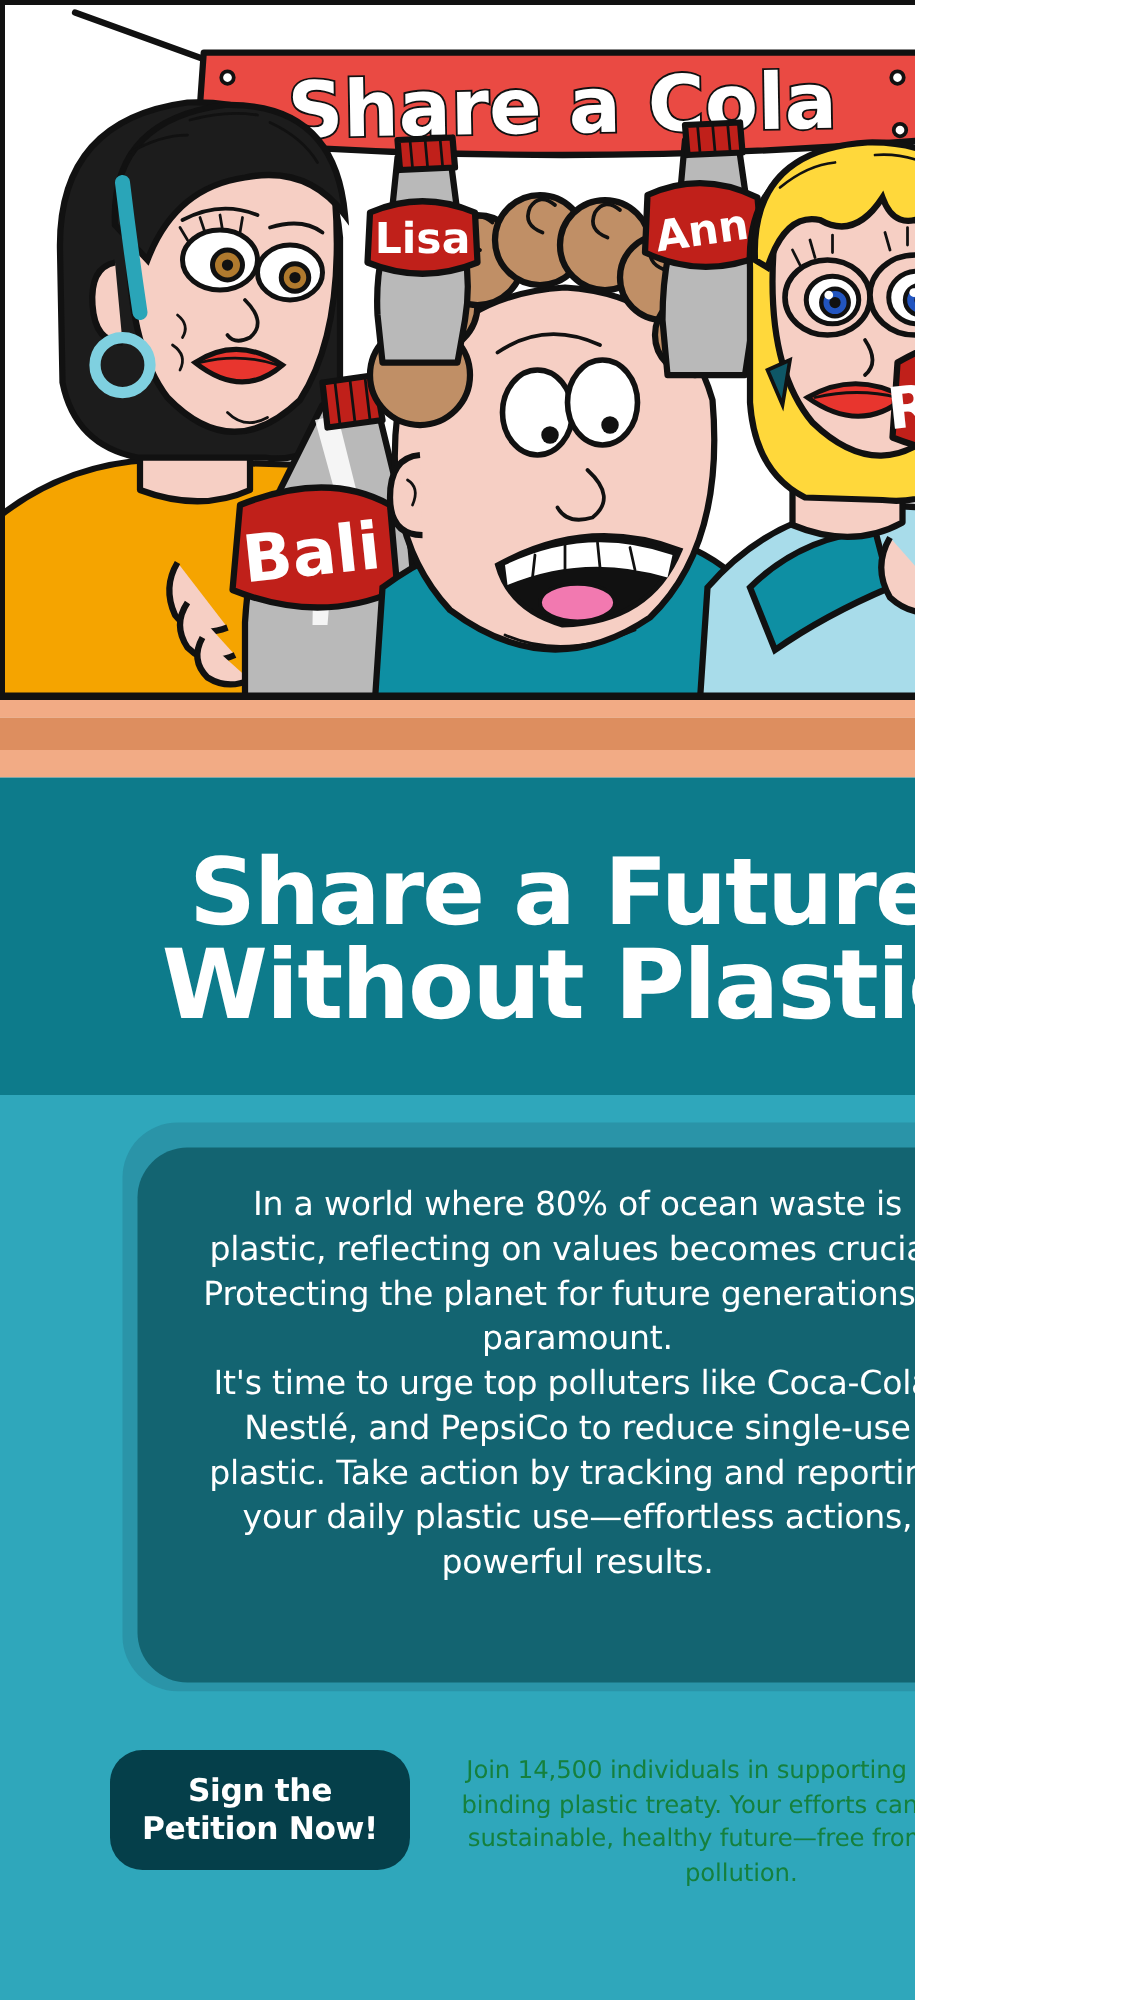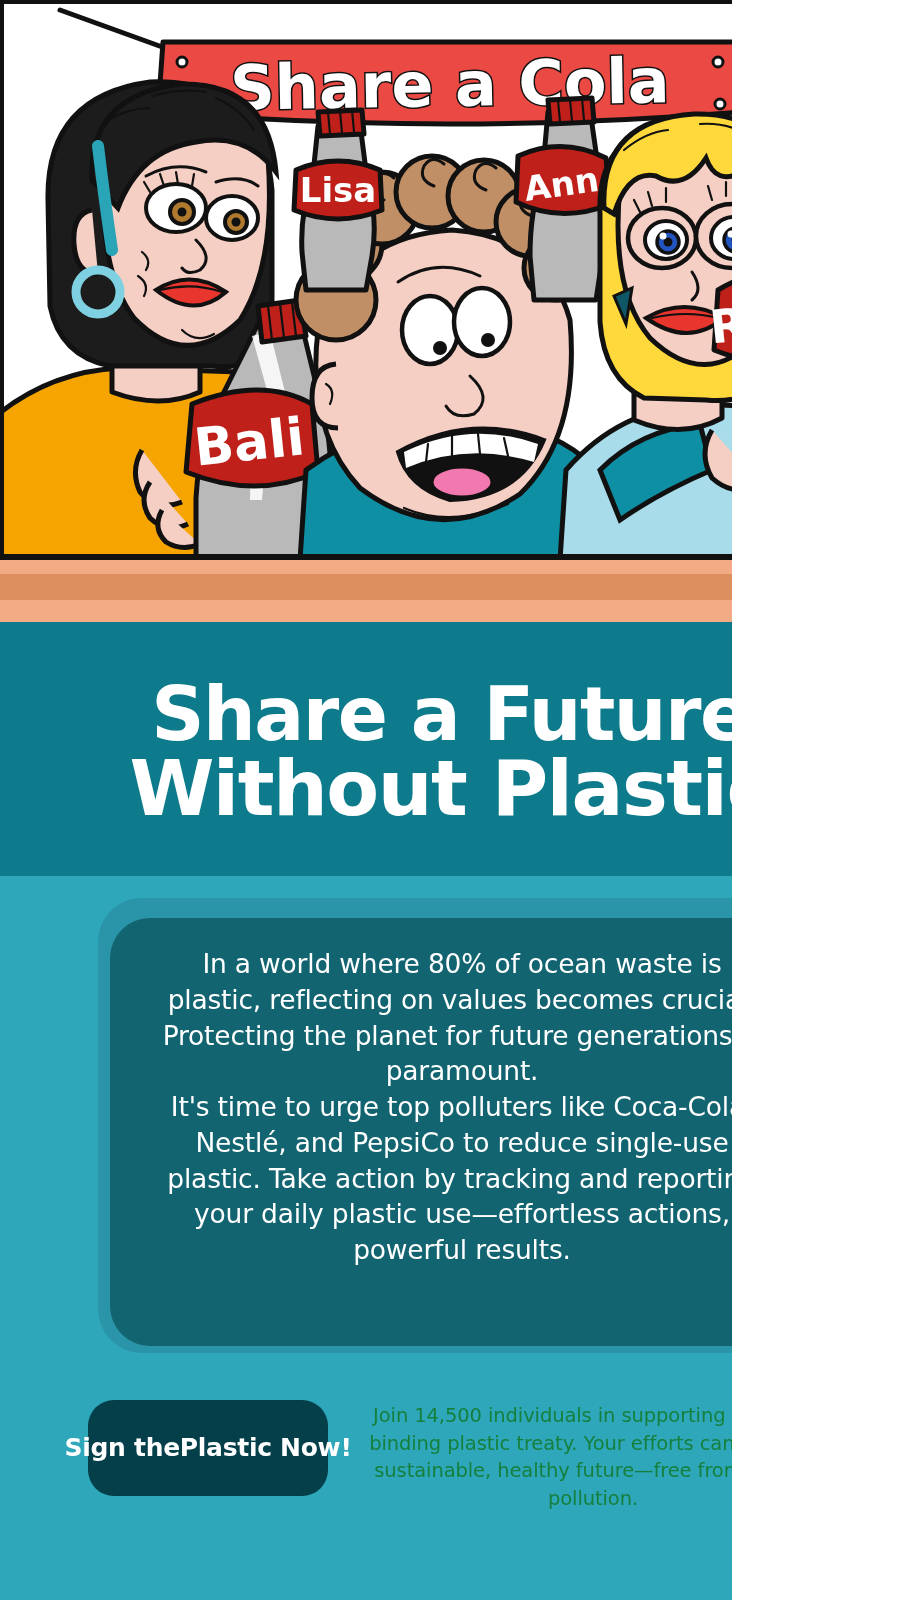--- a/index.html
+++ b/index.html
@@ -93,21 +93,21 @@
     border: none;
     border-radius: 26px;
     color: #ffffff;
     font-family: "DejaVu Sans", sans-serif;
     font-weight: 700;
     font-size: 25px;
     line-height: 1.22;
     letter-spacing: -0.3px;
     text-align: center;
     cursor: pointer;
-    display: flex; flex-direction: row;
+    display: flex; flex-direction: column;
     align-items: center; justify-content: center;
     padding: 0 10px;
   }
   .cta-btn .bl { display: block; white-space: nowrap; }
   .cta-note {
     margin-left: 30px;
     width: 470px;
     color: #15803d;
     font-family: "DejaVu Sans", sans-serif;
     font-size: 19.5px;
@@ -337,18 +337,18 @@
   <div class="card-ring"></div>
 
   <div class="card">
     <p>In a world where 80% of ocean waste is plastic, reflecting on values becomes crucial. Protecting the planet for future generations is paramount.</p>
     <p>It's time to urge top polluters like Coca-Cola, Nestlé, and PepsiCo to reduce single-use plastic. Take action by tracking and reporting your daily plastic use—effortless actions, powerful results.</p>
   </div>
 
   <div class="cta-row">
     <button class="cta-btn">
       <span class="bl">Sign the</span>
-      <span class="bl">Plastic Now!</span>
+      <span class="bl">Petition Now!</span>
     </button>
     <div class="cta-note">Join 14,500 individuals in supporting a legally binding plastic treaty. Your efforts can shape a sustainable, healthy future—free from plastic pollution.</div>
   </div>
 
 </div>
 
 </body></html>

